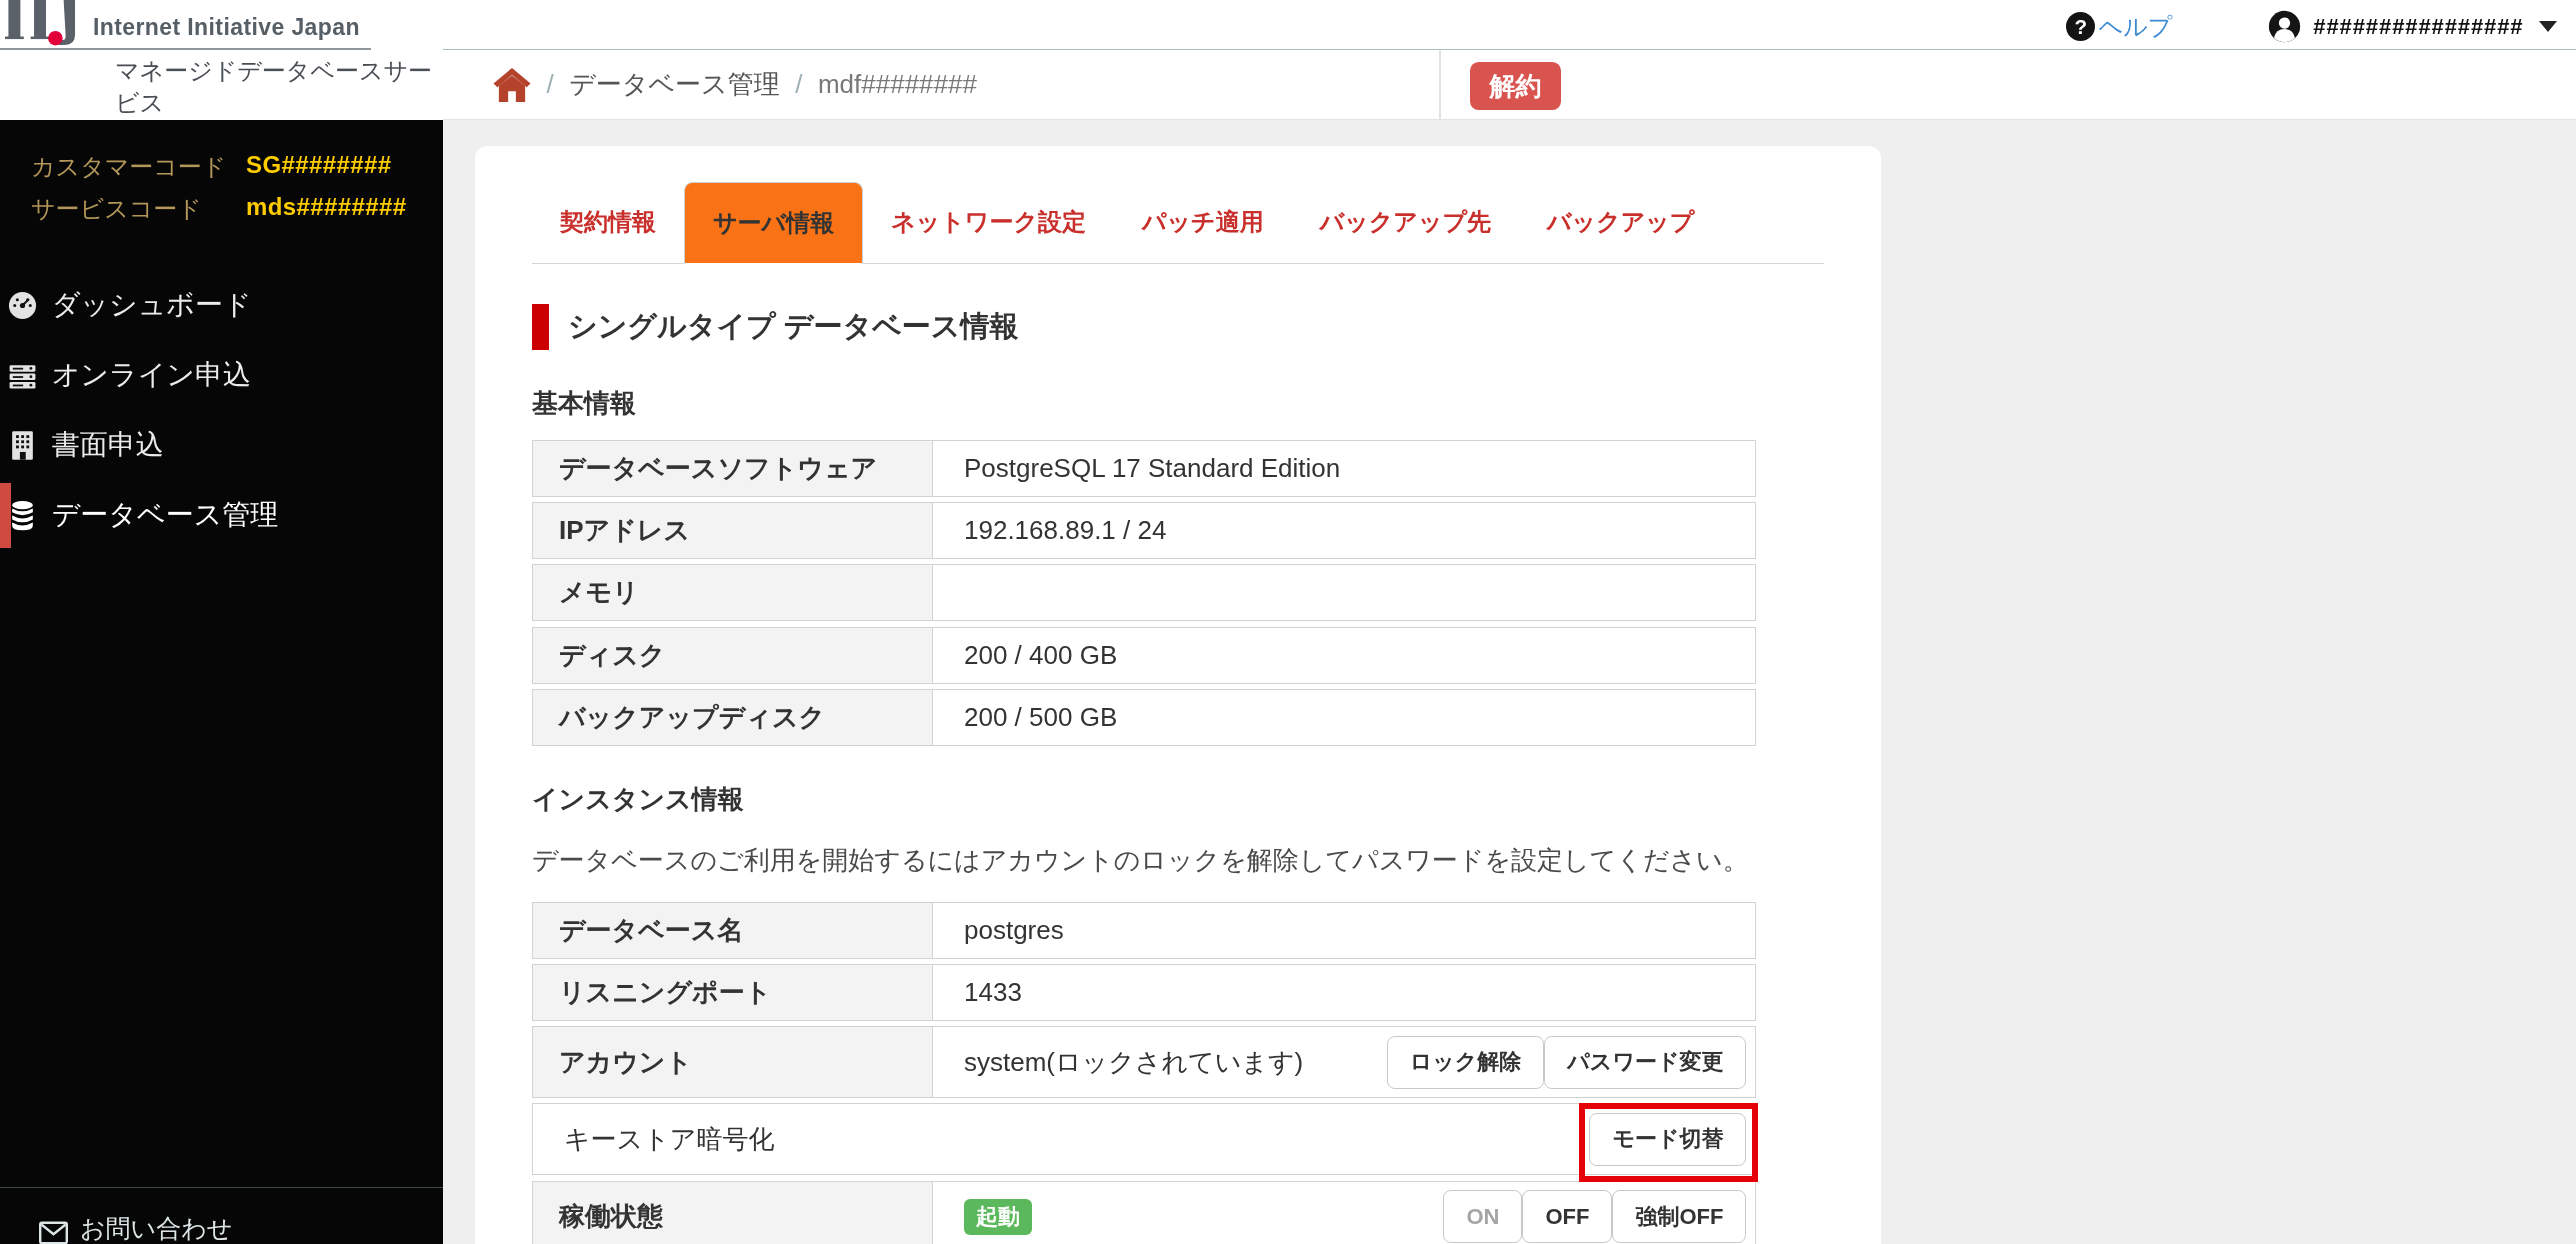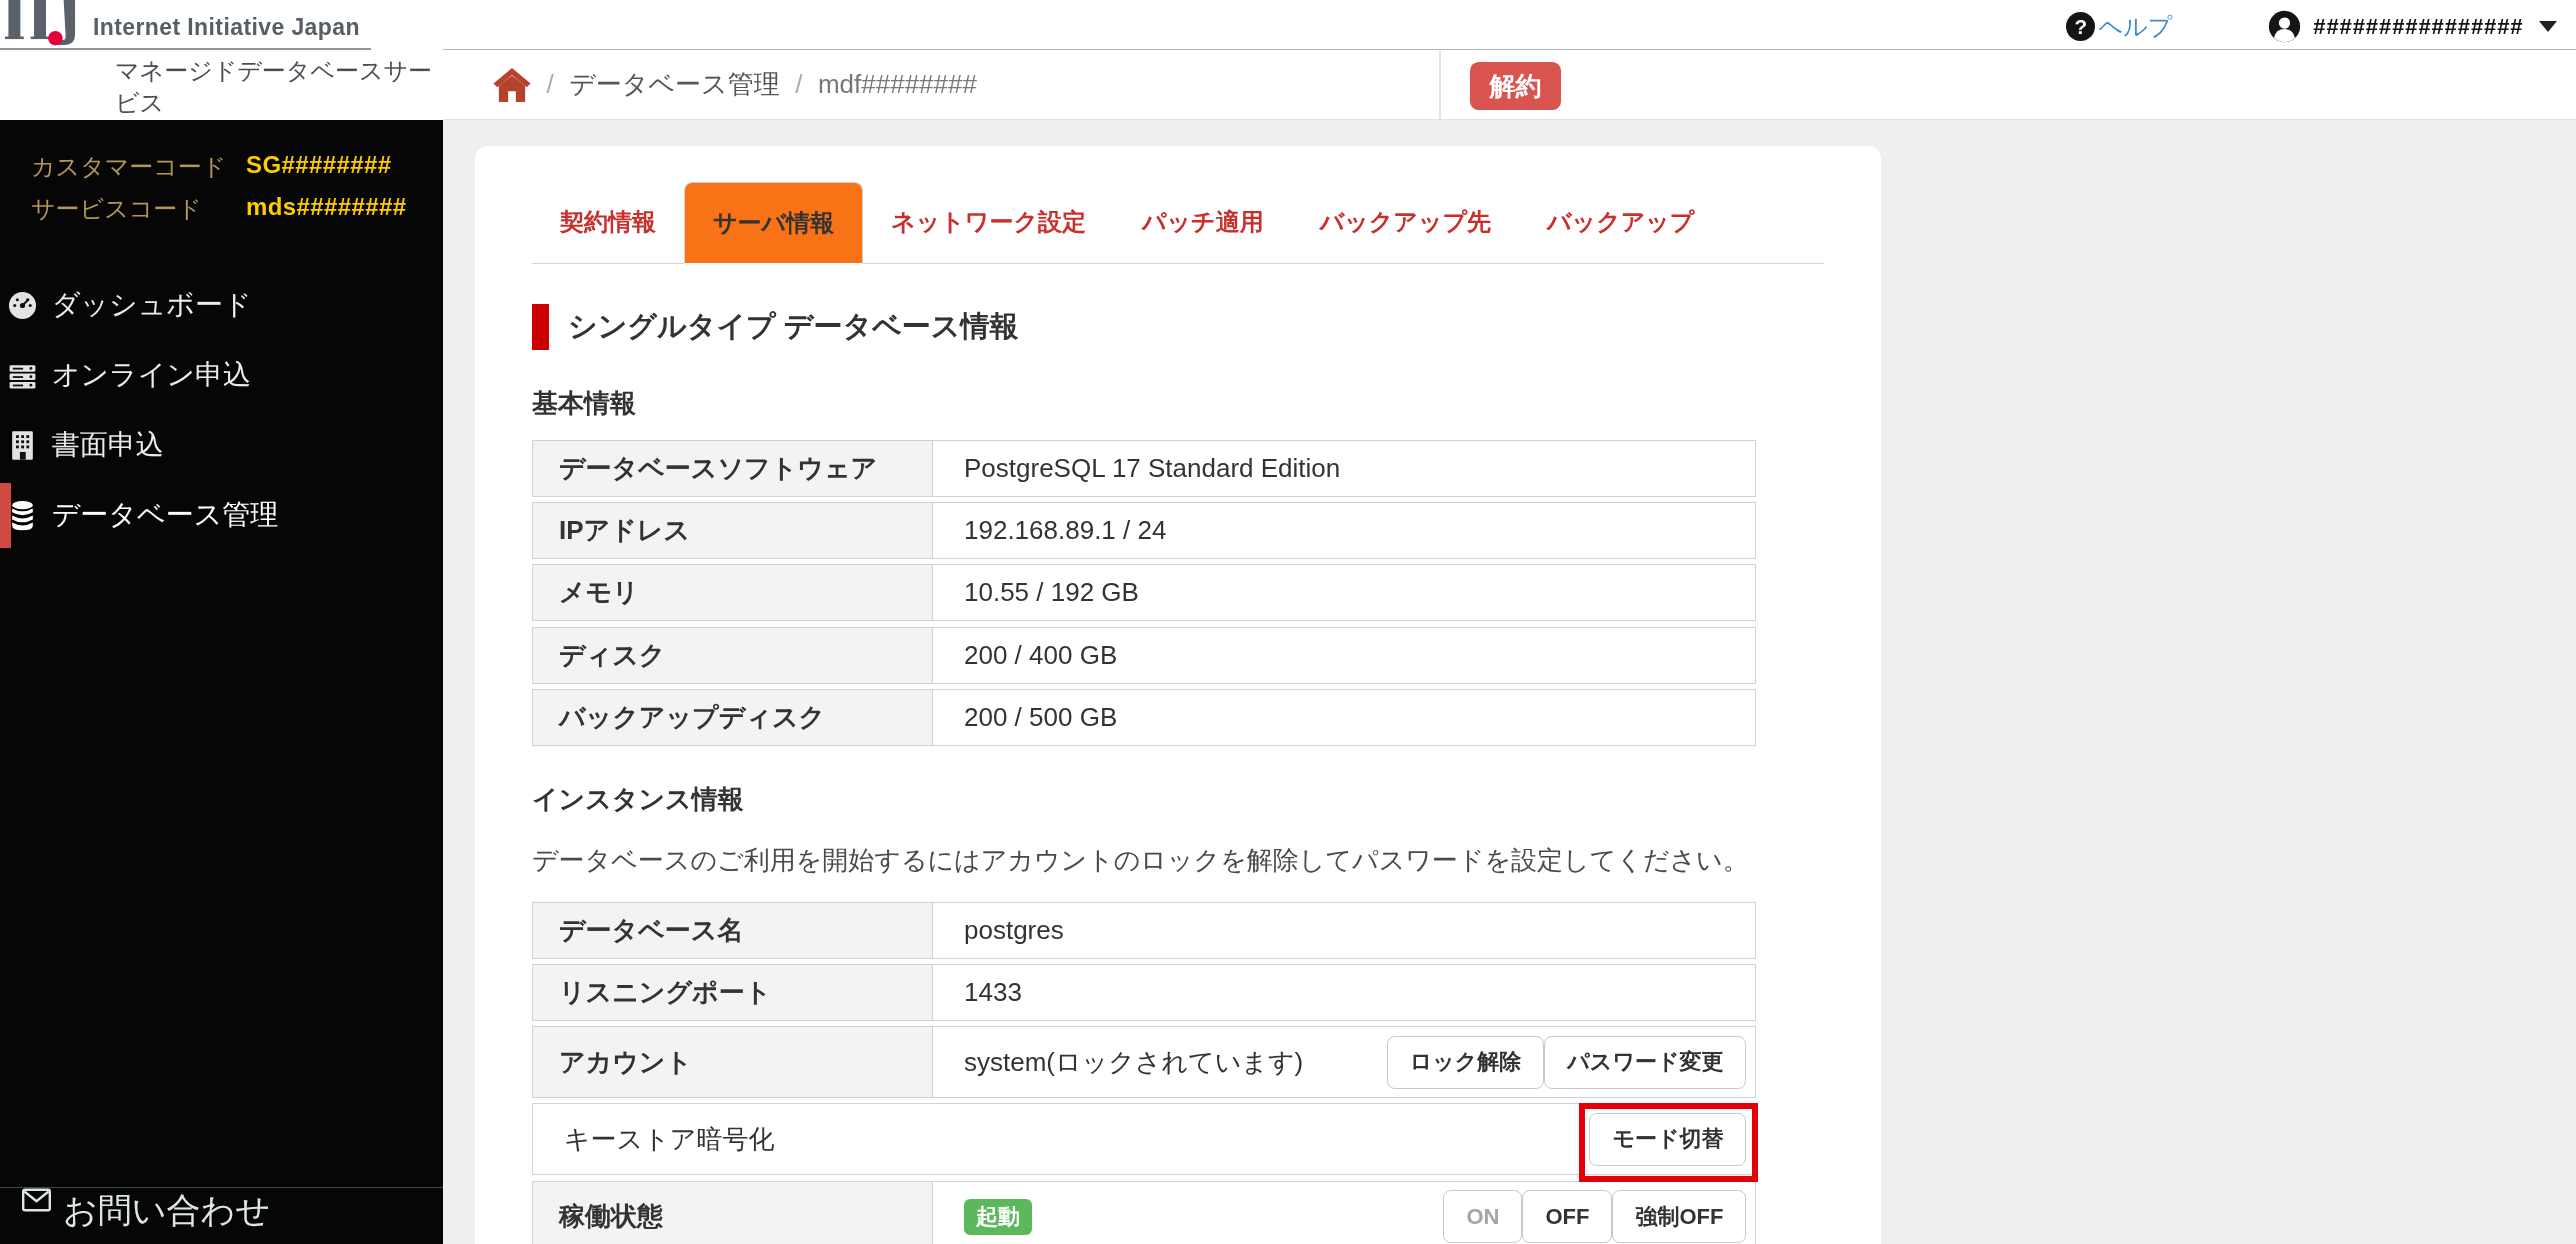--- a/index.html
+++ b/index.html
@@ -46,21 +46,21 @@
   .code-label { width:215px; color:#b3975a; font-size:24px; }
   .code-value { color:#ffcc00; font-size:24px; font-weight:bold; letter-spacing:0.4px; }
   .menu { margin-top:45px; }
   .menu-item { position:relative; height:70px; display:flex; align-items:center; padding-left:7px;
                color:#ececec; font-size:28px; cursor:pointer; }
   .menu-item .mi-label { margin-left:13.7px; }
   .menu-item.active { color:#fff; }
   .active-marker { position:absolute; left:0; top:2.6px; bottom:2.6px; width:11px; background:#cf4a41; }
   .mi-icon { width:31px; height:31px; flex:0 0 31px; display:flex; align-items:center; justify-content:center; }
   .sb-footer { position:absolute; left:0; right:0; bottom:0; height:58px; border-top:1.7px solid #3f4a4a;
-               display:flex; align-items:flex-start; padding-left:22px; color:#dde6e6; font-size:34px; cursor:pointer; }
+               display:flex; align-items:flex-end; padding-left:39px; color:#dde6e6; font-size:25px; cursor:pointer; }
   .sb-footer .mi-label { margin-left:12px; }
 
   
   .main { position:absolute; left:443px; top:120px; right:0; bottom:0; background:#efefef; overflow:hidden; }
   .card { position:absolute; left:32px; top:26px; width:1406px; height:1203px; background:#fff;
           border-radius:12px; padding:24px 57px 0 57px; }
 
   
   .tabs { display:flex; border-bottom:0.9px solid #d5d5d5; padding-top:12px; }
   .tab { padding:24px 28px; font-size:24px; font-weight:bold; color:#c9302c; cursor:pointer; white-space:nowrap; }
@@ -271,21 +271,20 @@
         <div class="trow">
           <div class="lbl">データベースソフトウェア</div>
           <div class="val">PostgreSQL 17 Standard Edition</div>
         </div>
         <div class="trow">
           <div class="lbl">IPアドレス</div>
           <div class="val">192.168.89.1 / 24</div>
         </div>
         <div class="trow">
           <div class="lbl">メモリ</div>
-          <div class="val">10.55 / 192 GB</div>
         </div>
         <div class="trow">
           <div class="lbl">ディスク</div>
           <div class="val">200 / 400 GB</div>
         </div>
         <div class="trow">
           <div class="lbl">バックアップディスク</div>
           <div class="val">200 / 500 GB</div>
         </div>
       </div>

